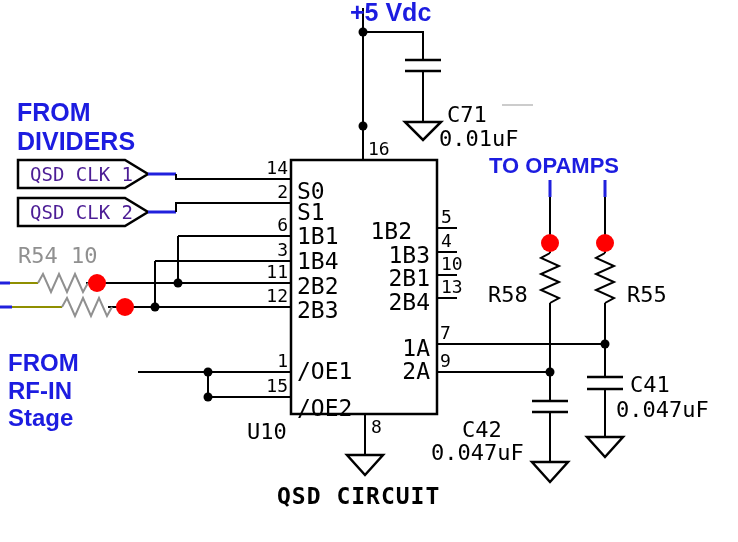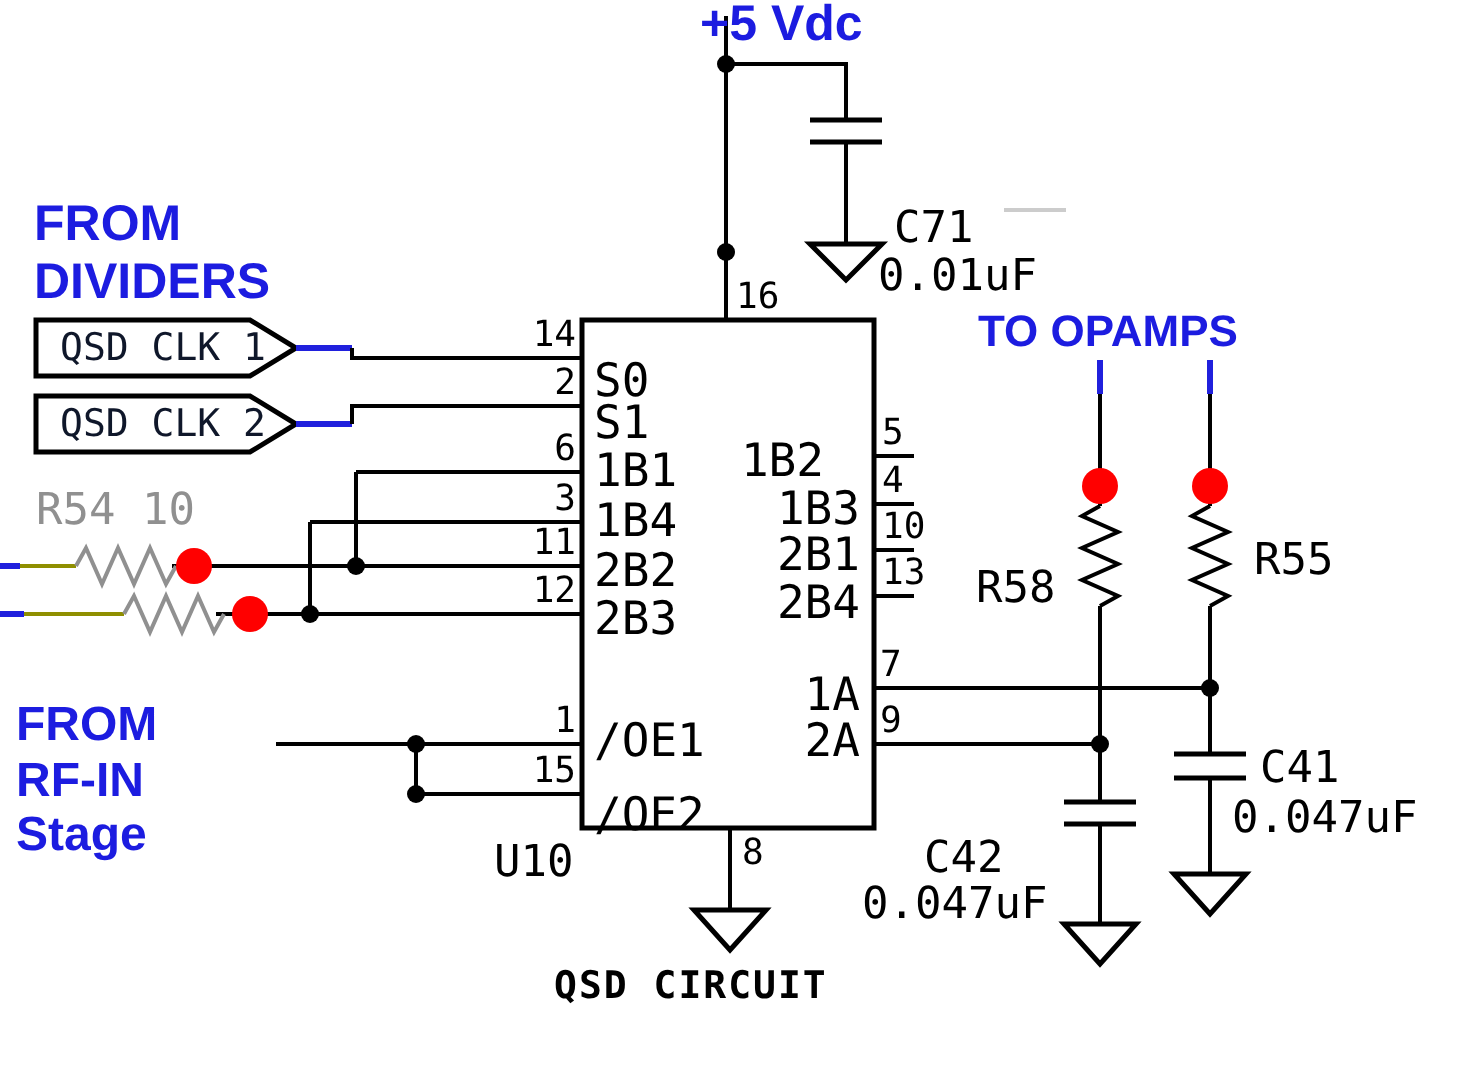--- a/index.html
+++ b/index.html
@@ -18,23 +18,23 @@
   .faint{stroke:var(--faint_gray);stroke-width:2;fill:none;}
   
   .t{position:absolute;white-space:pre;line-height:1.15;}
   .blue{color:var(--annotation_blue);font-family:"Liberation Sans",sans-serif;font-weight:bold;}
   .pre{white-space:pre-line;}
   .mono{color:#000;}
   .pnum{font-size:18px;}
   .pname{font-size:23px;}
   .ctext{font-size:22px;}
   .graytxt{color:var(--muted_gray);font-size:22px;}
-  .flagtxt{font-size:19px;color:#0f172a;}
+  .flagtxt{font-size:19px;color:#4c1d95;}
   .ra{text-align:right;}
-  .title{font-size:19px;font-weight:bold;letter-spacing:1px;}
+  .title{font-size:23px;font-weight:bold;letter-spacing:1px;}
 </style>
 </head>
 <body>
 
 <div id="schematic">
 
   <svg width="738" height="542" viewBox="0 0 738 542">
 
     <g>
       <path class="w" d="M363,8 V160"></path>
@@ -190,21 +190,21 @@
   <div class="t mono pnum" style="left:441px;top:254px;">10</div>
   <div class="t mono pnum" style="left:441px;top:277px;">13</div>
   <div class="t mono pnum" style="left:440px;top:323px;">7</div>
   <div class="t mono pnum" style="left:440px;top:351px;">9</div>
 
   <div class="t mono pnum" style="left:371px;top:417px;">8</div>
   <div class="t mono ctext" style="left:247px;top:419px;">U10</div>
 
   <div class="t blue" style="left:489px;top:153px;font-size:22px;">TO OPAMPS</div>
   <div class="t mono ctext" style="left:488px;top:282px;">R58</div>
-  <div class="t mono ctext" style="left:627px;top:268px;">R55</div>
+  <div class="t mono ctext" style="left:627px;top:282px;">R55</div>
   <div class="t mono ctext" style="left:462px;top:417px;">C42</div>
   <div class="t mono ctext" style="left:431px;top:440px;">0.047uF</div>
   <div class="t mono ctext" style="left:630px;top:372px;">C41</div>
   <div class="t mono ctext" style="left:616px;top:397px;">0.047uF</div>
 
   <div class="t mono title" style="left:277px;top:483px;">QSD CIRCUIT</div>
 
 </div>
 
 </body></html>

